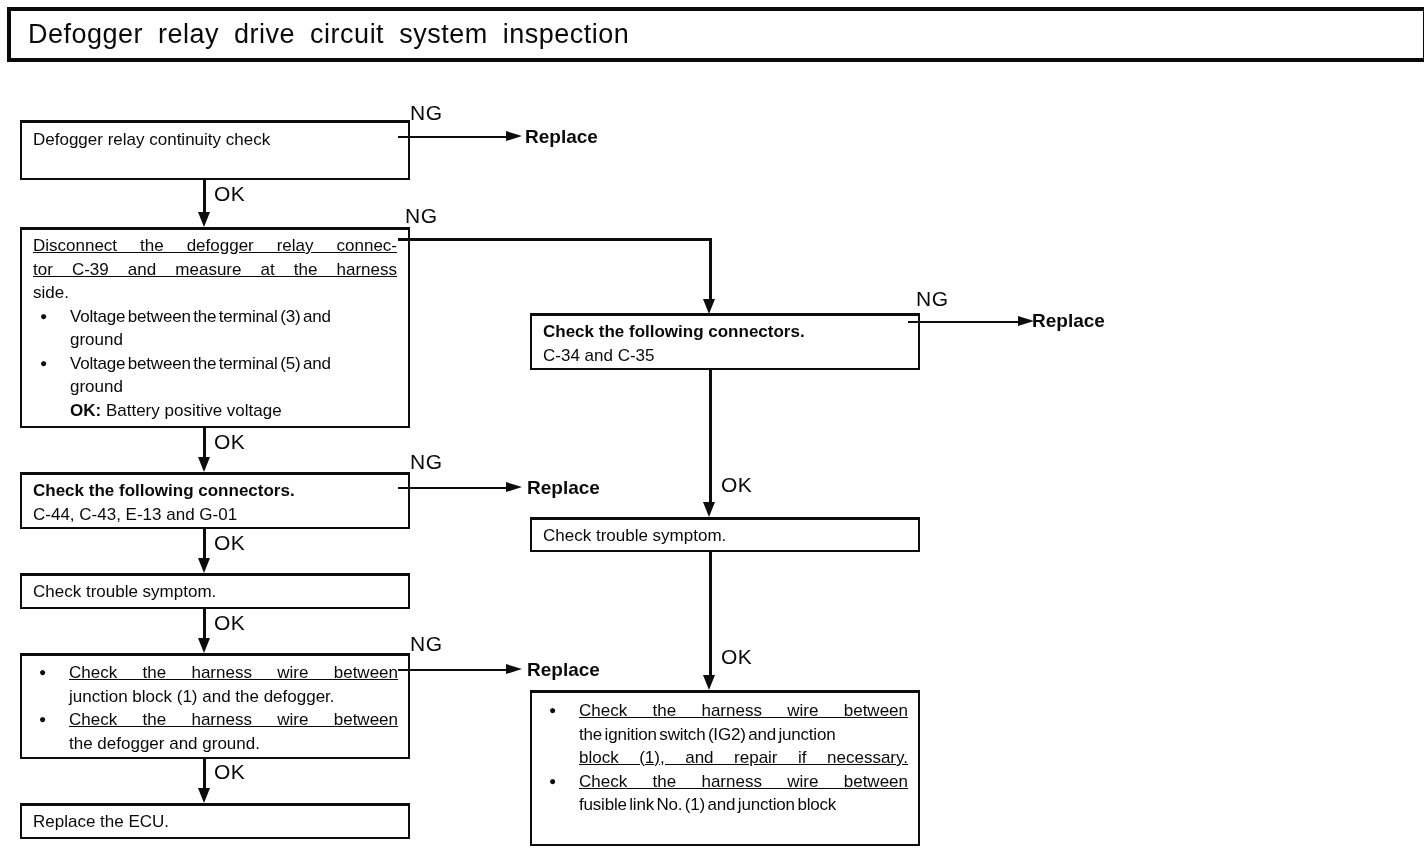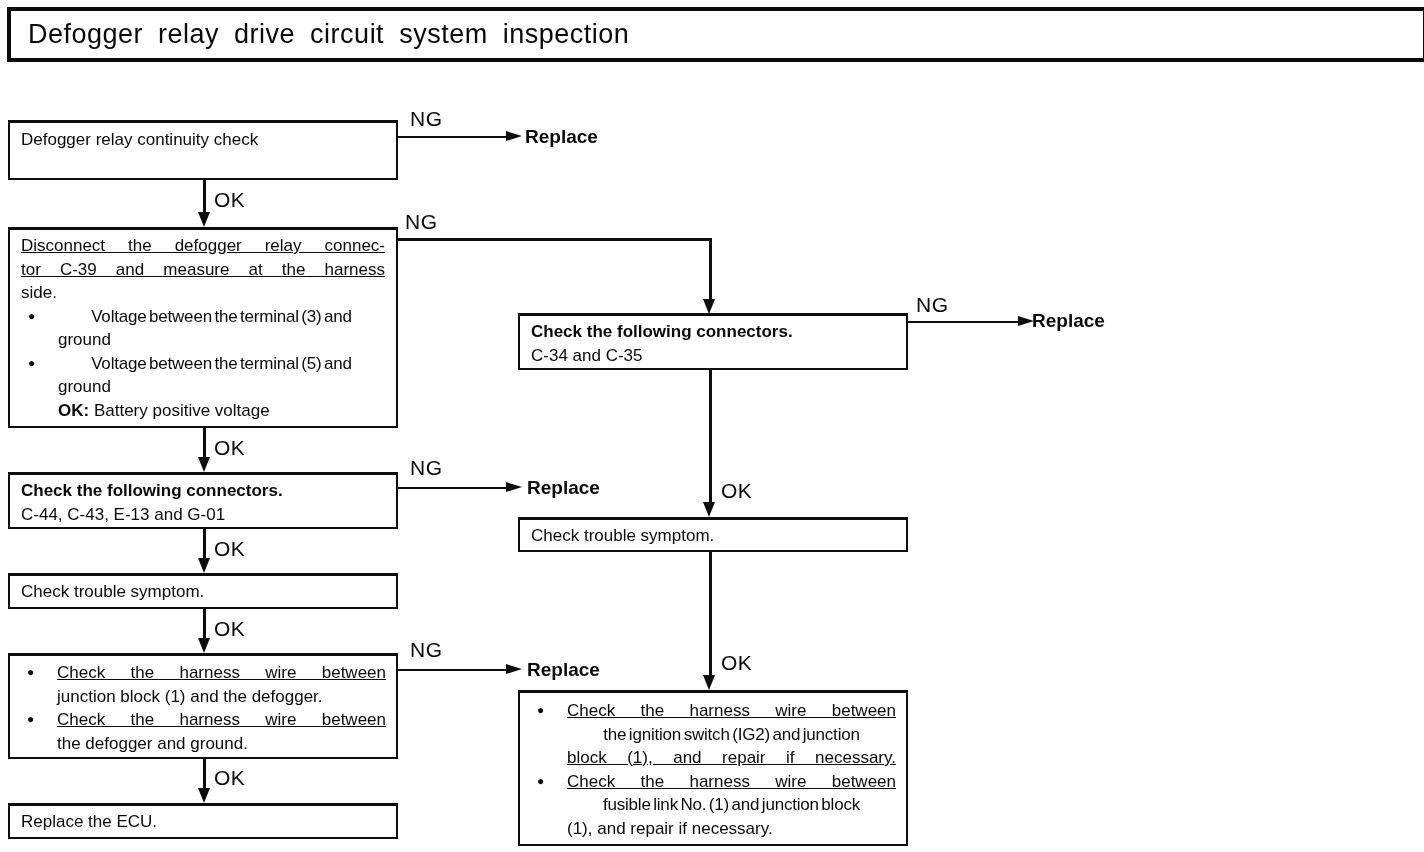--- a/index.html
+++ b/index.html
@@ -30,25 +30,26 @@
   }
   .box {
     position: absolute;
     border: 2px solid #0d0d0d;
     border-top-width: 3px;
     background: #ffffff;
     box-sizing: border-box;
     font-size: 17px;
     line-height: 23.5px;
     padding: 5px 11px;
+    margin-left: 12px;
   }
   .b { font-weight: bold; }
   .ln { display: block; }
   .stretch { text-align: justify; text-align-last: justify; text-decoration: underline; }
-  .tight { word-spacing: -2px; letter-spacing: -0.2px; text-align: center; }
+  .tight { word-spacing: -2px; letter-spacing: -0.2px; }
   .brow { display: flex; }
   .bdot { flex: 0 0 37px; padding-left: 7px; box-sizing: border-box; font-size: 12px; }
   .btxt { flex: 1; min-width: 0; }
   .okline { margin-left: 37px; }
   .hline, .vline { position: absolute; background: #0d0d0d; }
   .ah-r {
     position: absolute; width: 0; height: 0;
     border-left: 16px solid #0d0d0d;
     border-top: 5px solid transparent;
     border-bottom: 5px solid transparent;
@@ -56,21 +57,20 @@
   .ah-d {
     position: absolute; width: 0; height: 0;
     border-top: 15px solid #0d0d0d;
     border-left: 6px solid transparent;
     border-right: 6px solid transparent;
   }
   .lbl {
     position: absolute;
     font-size: 21px;
     letter-spacing: 0.5px;
-    margin-top: 6px;
   }
   .rep {
     position: absolute;
     font-size: 19px;
     font-weight: bold;
   }
 </style>
 </head>
 <body>
 
@@ -154,21 +154,20 @@
         <span class="ln stretch">Check the harness wire between</span>
         <span class="ln tight">the ignition switch (IG2) and junction</span>
         <span class="ln stretch">block (1), and repair if necessary.</span>
       </span>
     </div>
     <div class="brow">
       <span class="bdot">●</span>
       <span class="btxt">
         <span class="ln stretch">Check the harness wire between</span>
         <span class="ln tight">fusible link No. (1) and junction block</span>
-        <span class="ln">(1), and repair if necessary.</span>
       </span>
     </div>
   </div>
 
   <div class="hline" style="left:398px;top:136px;width:110px;height:2px;"></div>
   <div class="ah-r" style="left:506px;top:131px;"></div>
   <div class="lbl" style="left:410px;top:101px;">NG</div>
   <div class="rep" style="left:525px;top:126px;">Replace</div>
 
   <div class="vline" style="left:203px;top:180px;width:3px;height:34px;"></div>

